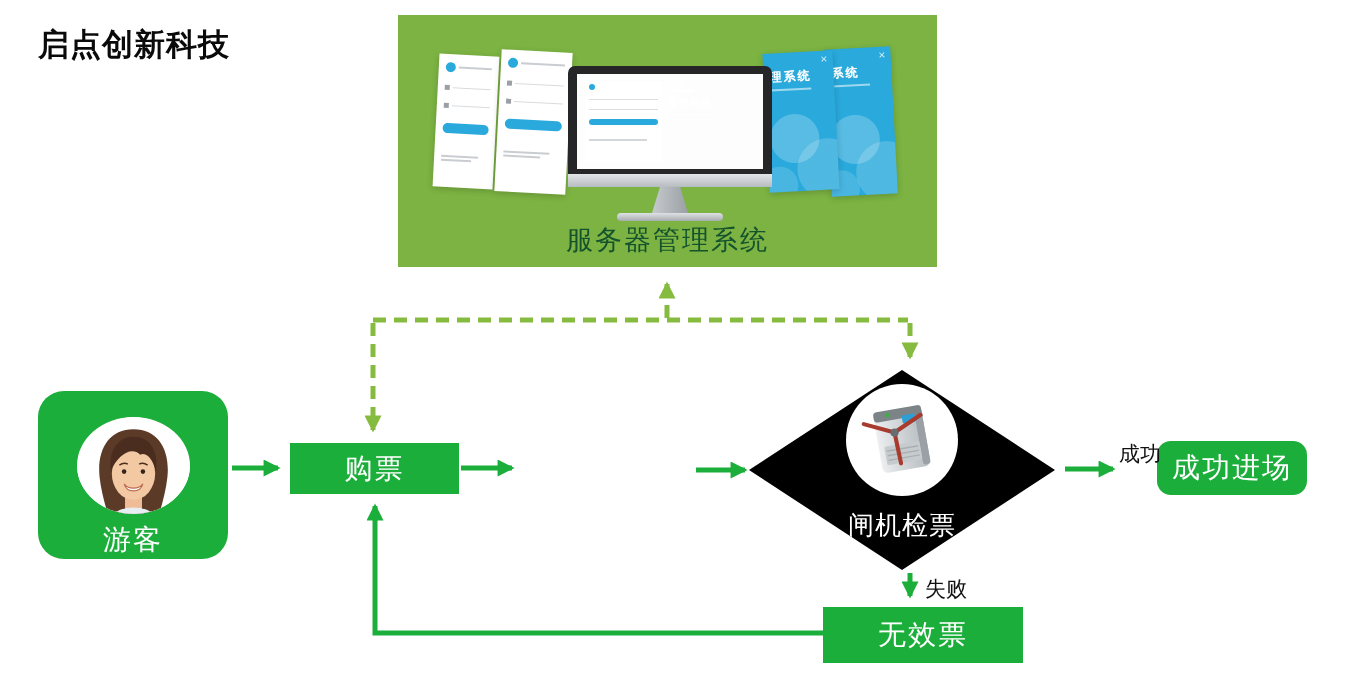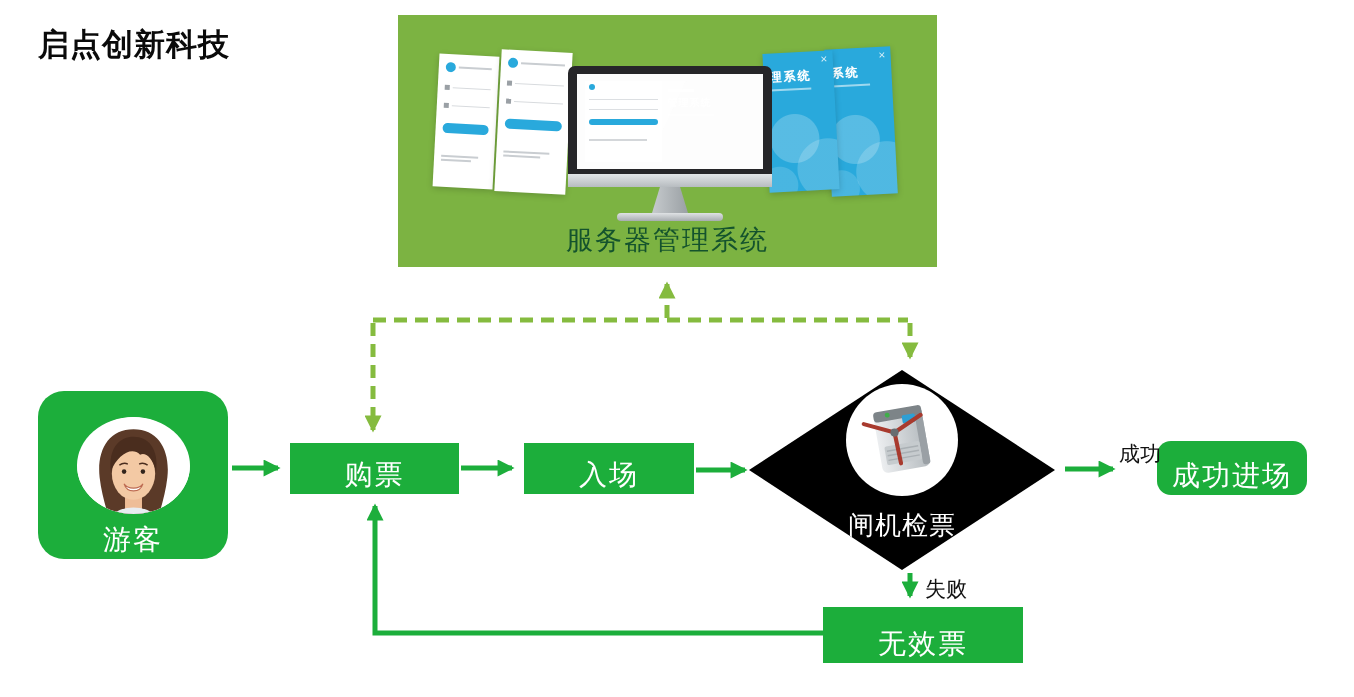--- a/index.html
+++ b/index.html
@@ -46,21 +46,21 @@
               background-image:linear-gradient(115deg, rgba(255,255,255,.25) 0 18%, rgba(255,255,255,0) 19%),
                                radial-gradient(circle at 70% 70%, rgba(255,255,255,.18) 0 16px, rgba(255,255,255,0) 17px); }
   .scr-blue .line1 { width:26px; height:3px; background:rgba(255,255,255,.7); margin-bottom:4px; }
   .scr-blue .stitle { font-size:10px; font-weight:bold; letter-spacing:1px; }
   .scr-blue .line2 { width:46px; height:2px; background:rgba(255,255,255,.6); margin-top:4px; }
   .chin { width:204px; height:13px; background:linear-gradient(#e2e5e7,#b7bcc0); }
   .stand { width:36px; height:26px; margin:0 auto; background:linear-gradient(90deg,#c6cacd,#9aa0a4); clip-path:polygon(22% 0,78% 0,100% 100%,0 100%); }
   .base { width:106px; height:8px; margin:0 auto; border-radius:4px; background:linear-gradient(#dfe2e4,#a7acb0); }
 
   
-  .gbox { position:absolute; background:#1cae3b; color:#fff; display:flex; align-items:flex-end; justify-content:center; font-size:28px; letter-spacing:2px; }
+  .gbox { position:absolute; background:#1cae3b; color:#fff; display:flex; align-items:center; justify-content:center; font-size:28px; letter-spacing:2px; }
   .visitor-card { position:absolute; left:38px; top:391px; width:190px; height:168px; border-radius:26px; background:#1cae3b;
                   display:flex; flex-direction:column; align-items:center; padding-top:26px; }
   .visitor-photo { width:113px; height:113px; border-radius:50%; background:#fff; overflow:hidden; }
   .visitor-label { color:#fff; font-size:28px; letter-spacing:2px; margin-top:7px; }
 
   .diamond { position:absolute; left:749px; top:370px; width:306px; height:200px; background:#000000;
              clip-path:polygon(50% 0,100% 50%,50% 100%,0 50%); }
   .gate-circle { position:absolute; left:97px; top:14px; width:112px; height:112px; border-radius:50%; background:#fff; overflow:hidden; }
   .gate-label { position:absolute; left:0; right:0; top:138px; text-align:center; color:#fff; font-size:26px; letter-spacing:1px; }
 
@@ -193,23 +193,20 @@
         <path d="M45 51 C48 49 52 49 54 50" stroke="#4a2d1e" stroke-width="1.6" fill="none"></path>
         <path d="M66 50 C68 49 72 49 75 51" stroke="#4a2d1e" stroke-width="1.6" fill="none"></path>
         <path d="M50 71 C54 77 66 77 70 71 C67 81 53 81 50 71 Z" fill="#fff" stroke="#bd6a50" stroke-width="1.2"></path>
       </svg>
     </div>
     <div class="visitor-label">游客</div>
   </div>
 
   <div class="gbox" style="left:290px; top:443px; width:169px; height:51px;">
     <span>购票</span>
-  </div>
-  <div class="gbox" style="left:524px; top:443px; width:170px; height:51px;">
-    <span>入场</span>
   </div>
 
   <div class="diamond">
     <div class="gate-circle">
       <svg viewBox="0 0 120 120" width="112" height="112">
         <defs>
           <linearGradient id="silver" x1="0" y1="0" x2="1" y2="0">
             <stop offset="0" stop-color="#eceef0"></stop>
               <stop offset="1" stop-color="#b4babe"></stop>
           </linearGradient>

